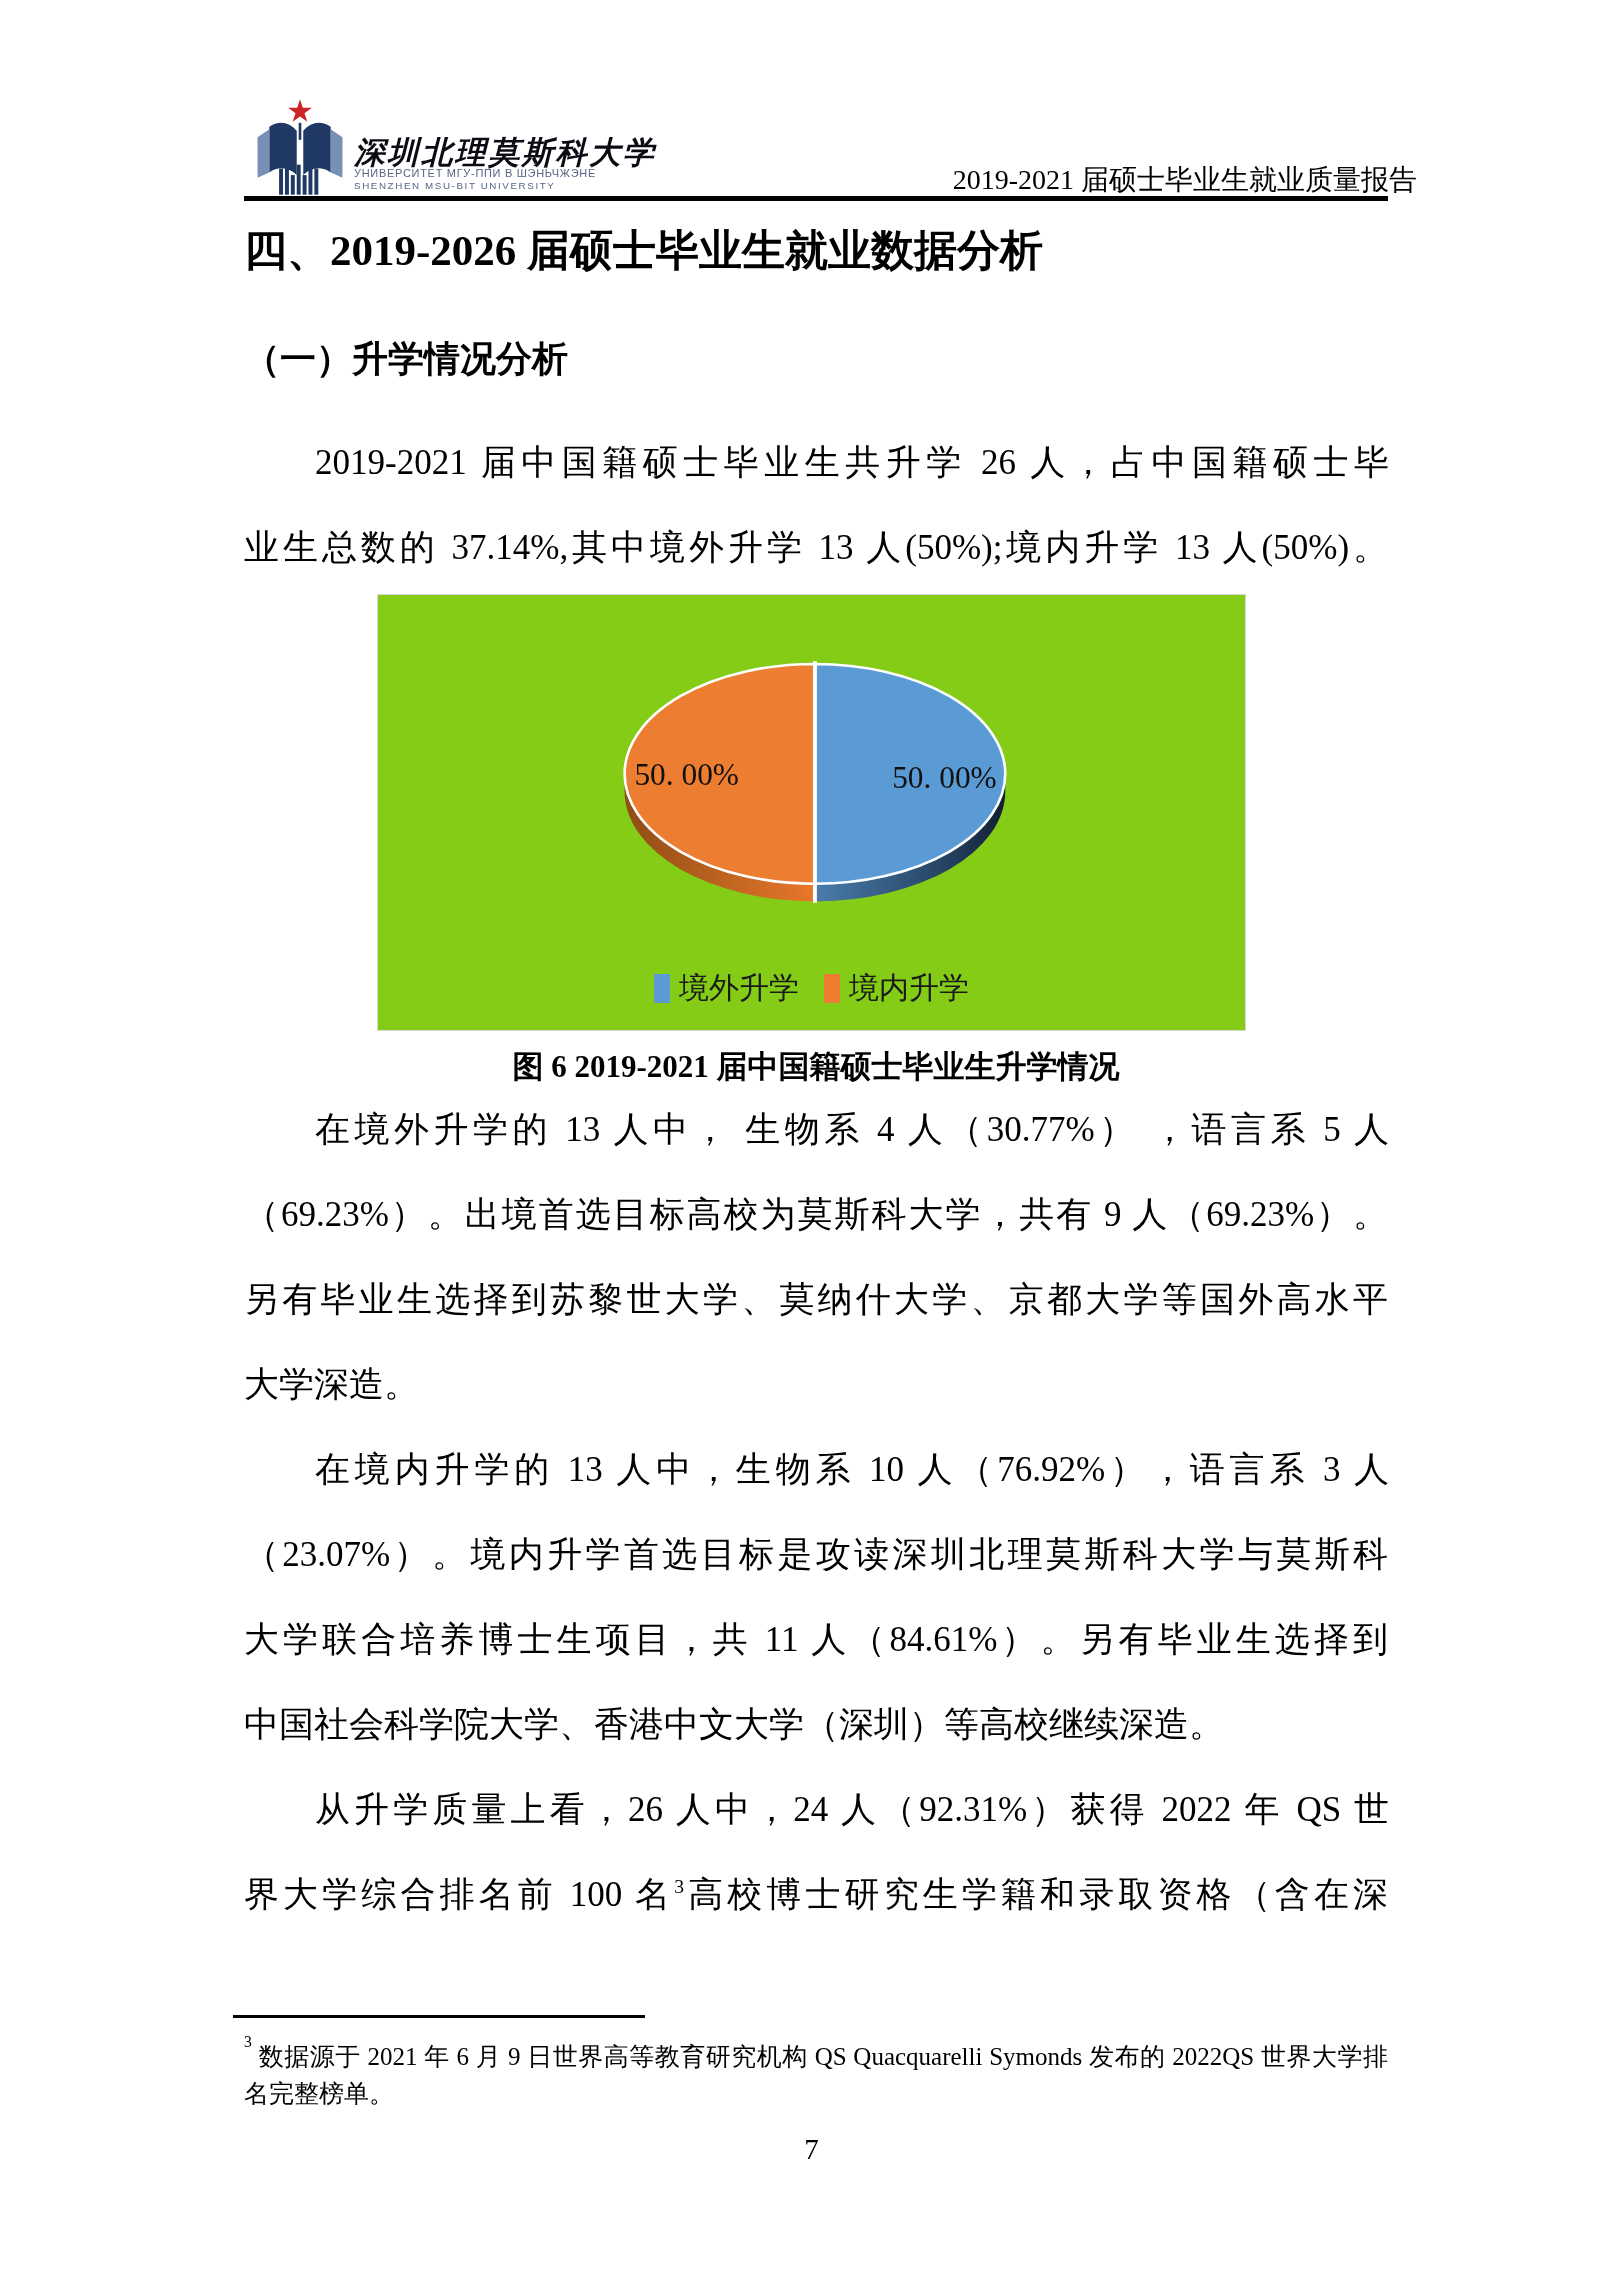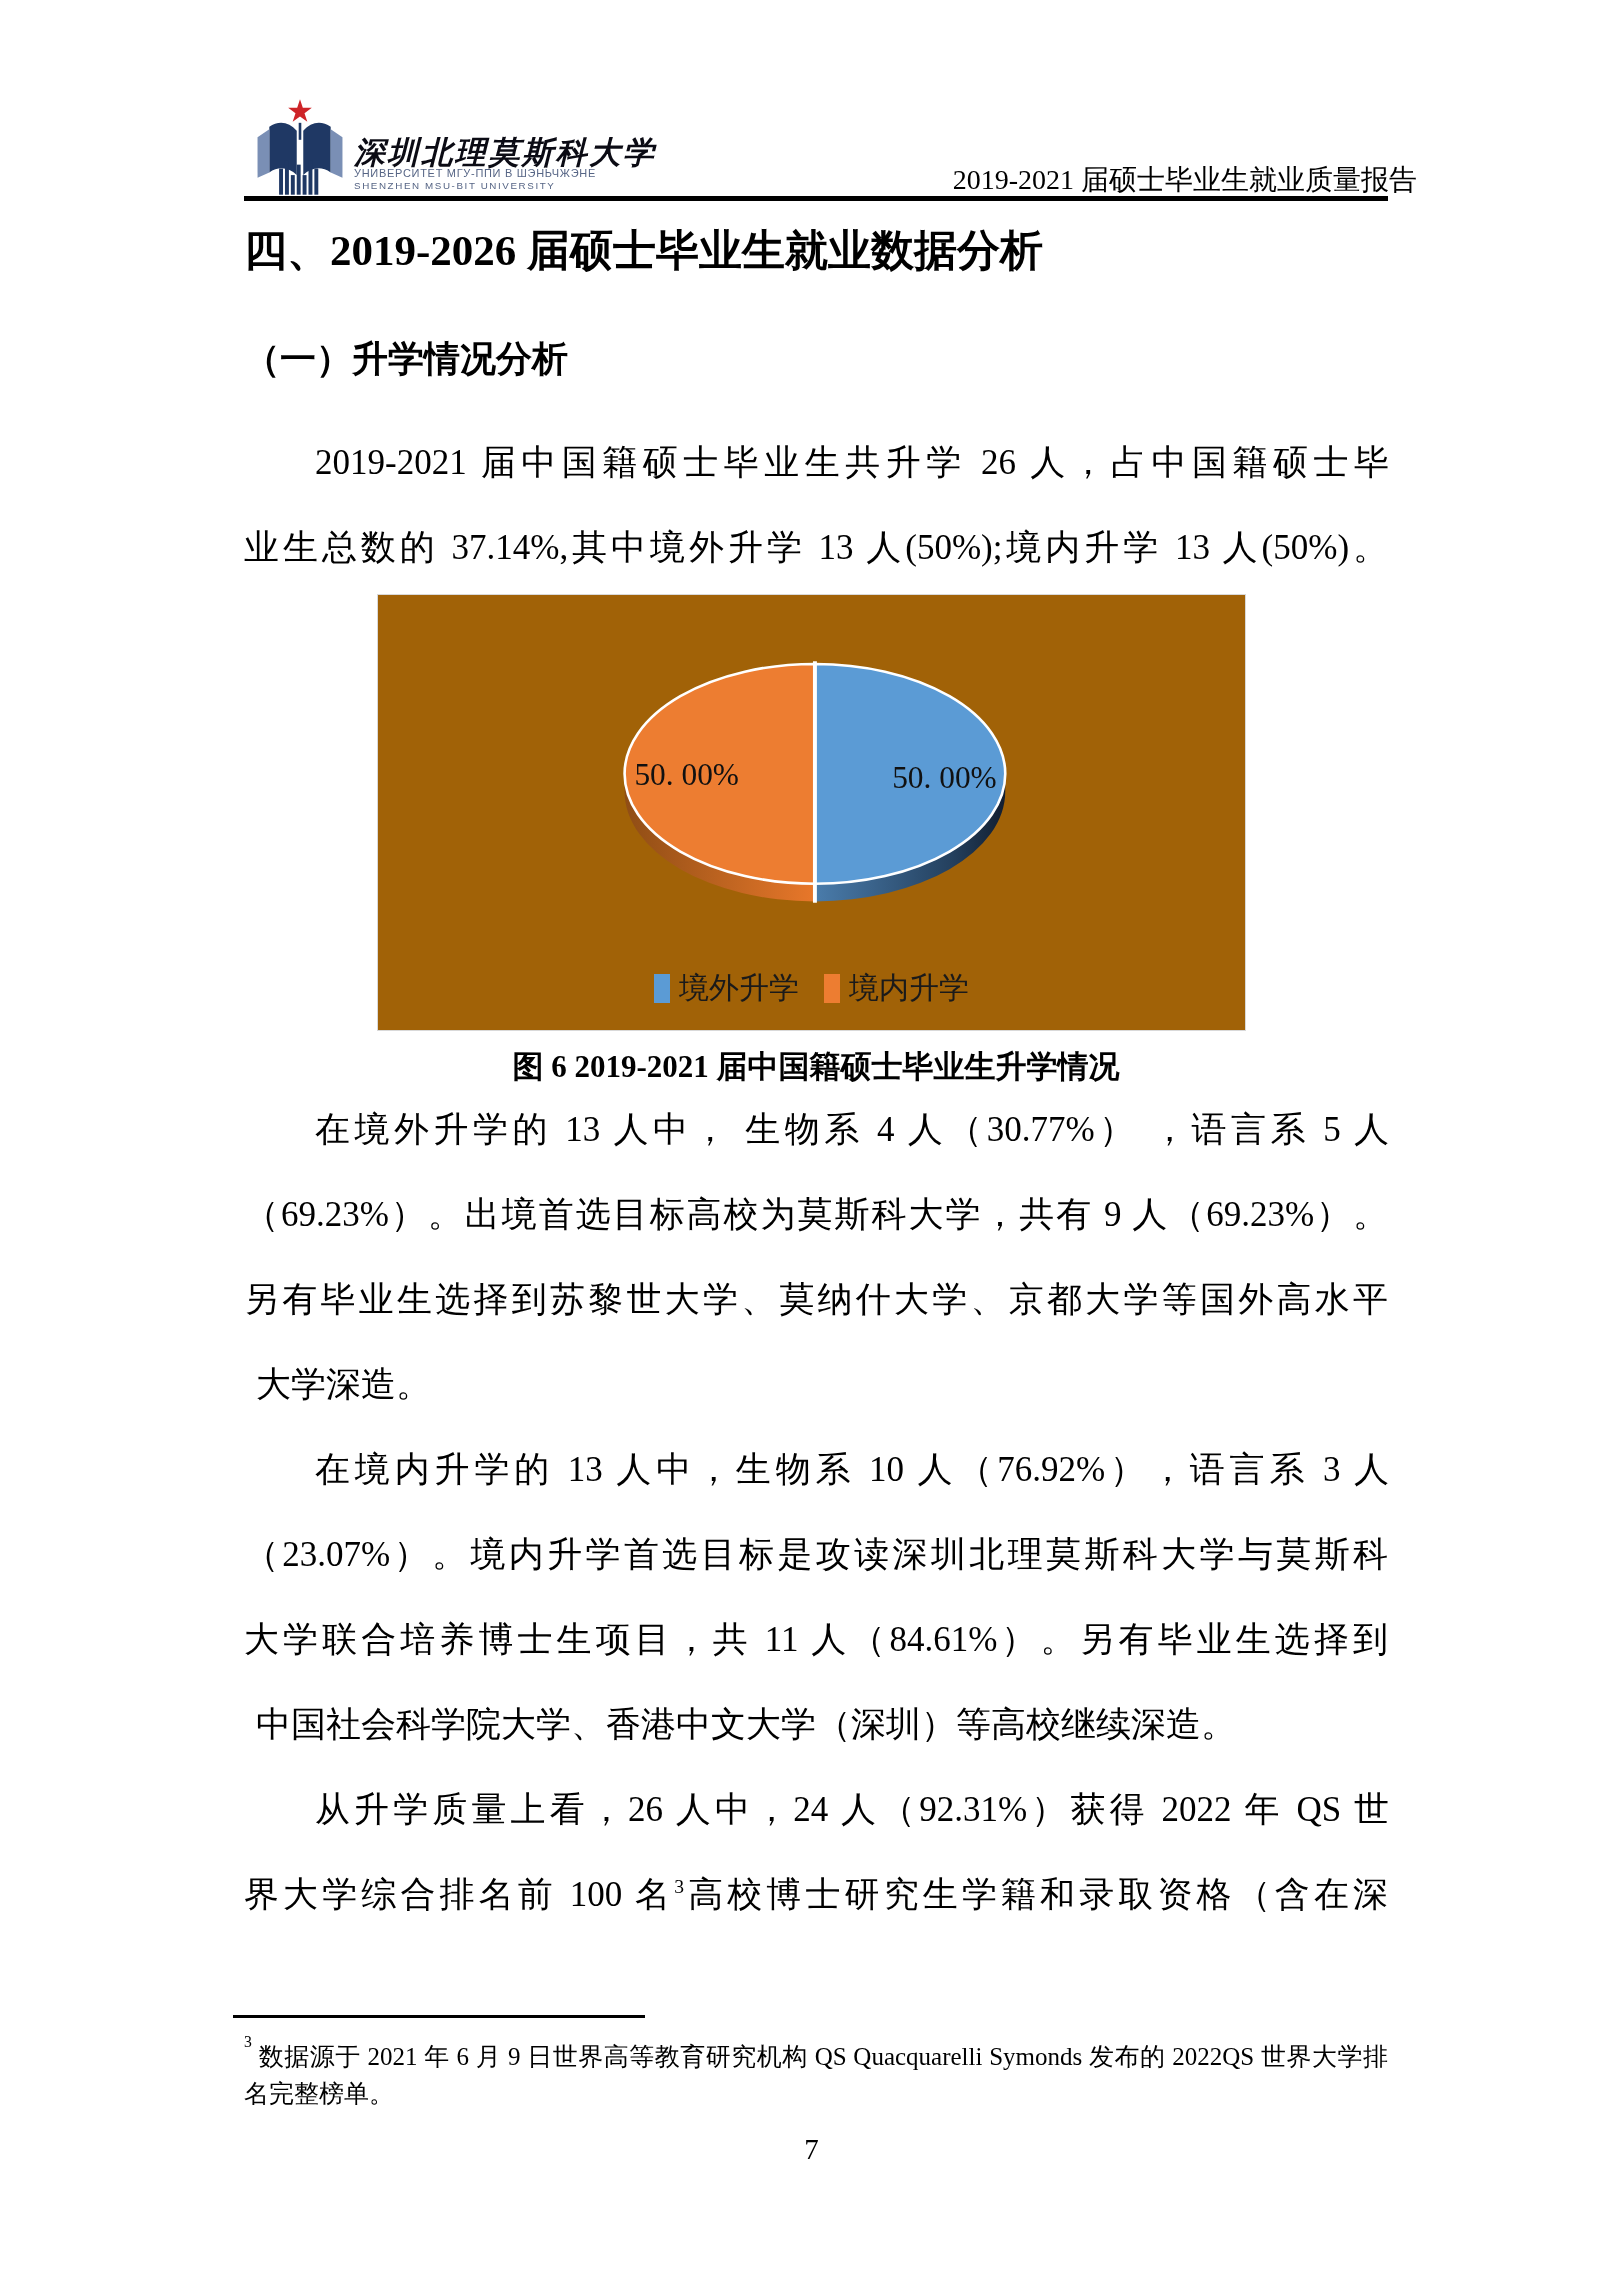--- a/index.html
+++ b/index.html
@@ -20,27 +20,27 @@
 
   
   .h1{position:absolute;left:244px;top:222px;font-size:43px;font-weight:bold;white-space:nowrap;}
   .h2{position:absolute;left:244px;top:335px;font-size:36px;font-weight:bold;white-space:nowrap;}
 
   
   .para{position:absolute;left:244px;width:1144px;}
   .bline{width:1144px;height:85px;line-height:85px;font-size:35px;
          text-align:justify;text-align-last:justify;overflow:visible;}
   .bline.first{padding-left:71px;width:1074px;}
-  .bline.last{text-align:left;text-align-last:left;margin-left:12px;}
+  .bline.last{text-align:left;text-align-last:left;}
   .p1{top:420px;} .p2{top:1087px;} .p3{top:1427px;} .p4{top:1767px;}
   sup.ref{font-size:19.6px;vertical-align:super;line-height:0;}
 
   
   .chart-box{position:absolute;left:377px;top:594px;width:869px;height:437px;
-             background:#a16207;border:1.3px solid #d9d9d9;box-sizing:border-box;}
+             background:#84cc16;border:1.3px solid #d9d9d9;box-sizing:border-box;}
   .pie-svg{position:absolute;left:0;top:0;}
   .legend{position:absolute;left:0;top:378px;width:100%;display:flex;justify-content:center;
           align-items:center;gap:25px;}
   .legend-item{display:flex;align-items:center;gap:9.2px;}
   .swatch{width:15.7px;height:29px;display:inline-block;}
   .swatch-blue{background:#5B9BD5;} .swatch-orange{background:#ED7D31;}
   .legend-label{font-size:30px;color:#1a1a1a;line-height:1;}
   .fig-caption{position:absolute;left:244px;top:1046px;width:1144px;text-align:center;
                font-size:31px;font-weight:bold;}
 

